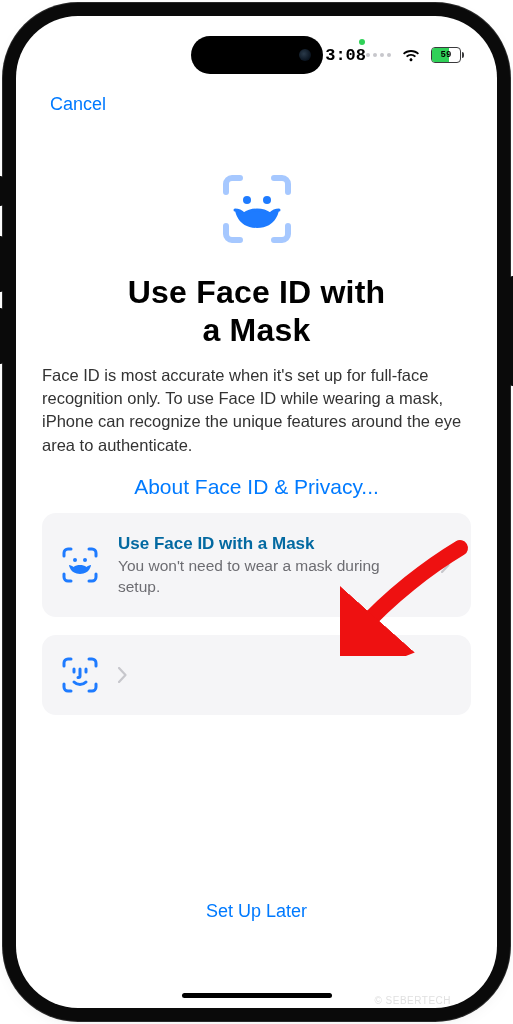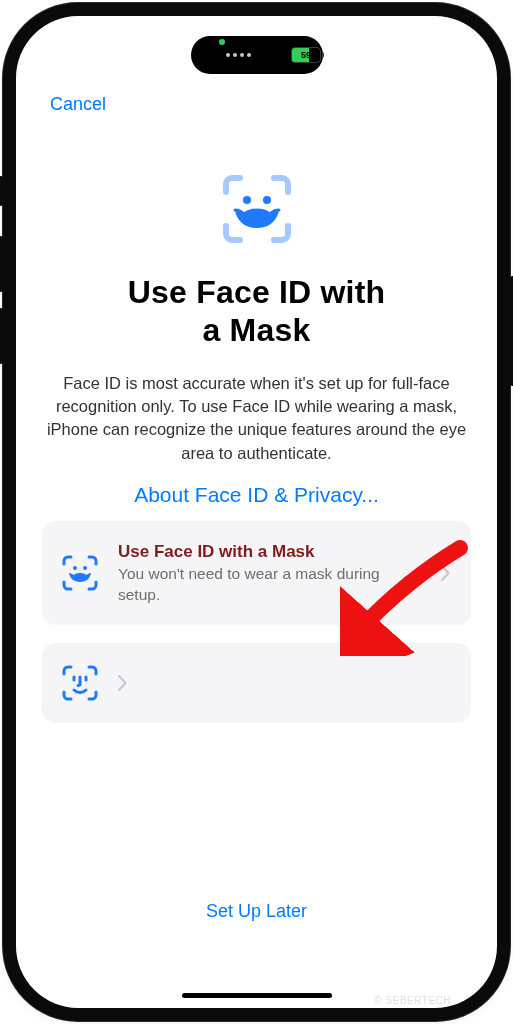--- a/index.html
+++ b/index.html
@@ -51,23 +51,23 @@
   }
   .island::after{
     content:"";position:absolute;right:12px;top:50%;transform:translateY(-50%);
     width:12px;height:12px;border-radius:50%;
     background:radial-gradient(circle at 40% 40%,#2a3a4a,#0a1420 70%);
   }
 
   
   .status{
     position:absolute; top:22px; left:0; right:0; height:34px;
-    display:flex; align-items:center; justify-content:center;
+    display:flex; align-items:center; justify-content:flex-end;
     padding:0 36px;
-    font-size:17px; font-weight:600; color:#000;
+    font-size:17px; font-weight:600; color:#000;font-family:Liberation Mono, monospace;
   }
   .status-right{display:flex;align-items:center;gap:11px;}
   .dot-green{width:6px;height:6px;border-radius:50%;background:#30d158;position:absolute;right:96px;top:-8px;}
   .dots4{display:flex;gap:3px;}
   .dots4 span{width:4px;height:4px;border-radius:50%;background:#c7c7cc;}
   .wifi svg{display:block;}
   .battery{
     position:relative; width:28px; height:14px;
     border:1.4px solid #3a3a3c; border-radius:4px;
     display:flex; align-items:center;
@@ -89,36 +89,36 @@
     padding:0 26px;
     display:flex;flex-direction:column;align-items:center;
   }
   .hero-icon{margin-top:34px;margin-bottom:14px;}
   h1{
     margin:8px 0 14px;
     font-size:32px;line-height:1.18;font-weight:700;text-align:center;color:#000;
     letter-spacing:.2px;
   }
   .desc{
-    margin:8px 0 18px;
-    font-size:16.5px;line-height:1.42;text-align:center;color:#333;
+    margin:0 0 18px;
+    font-size:16.5px;line-height:1.42;text-align:left;color:#333;
     letter-spacing:0;
   }
   .about{color:var(--ios-blue);font-size:21px;text-decoration:none;margin-bottom:14px;}
 
   .card{
     width:100%; background:var(--ios-card);
     border-radius:14px; padding:20px 16px 20px 16px;
     display:flex; align-items:center; gap:16px;
     margin-bottom:18px;
     box-sizing:border-box;
   }
   .card .ic{flex:0 0 44px;display:flex;align-items:center;justify-content:center;}
   .card .txt{flex:1;}
-  .card .ttl{font-size:17px;font-weight:600;color:#7f1d1d;line-height:1.25;}
+  .card .ttl{font-size:17px;font-weight:600;color:#0369a1;line-height:1.25;}
   .card .sub{font-size:15.5px;color:#6d6d72;line-height:1.3;margin-top:2px;}
   .chev{flex:0 0 14px;}
   .chev svg{display:block;}
 
   .setup-later{
     text-align:center;font-size:18px;color:var(--ios-blue);
     position:absolute;bottom:46px;left:0;right:0;
   }
 
   .home-ind{

